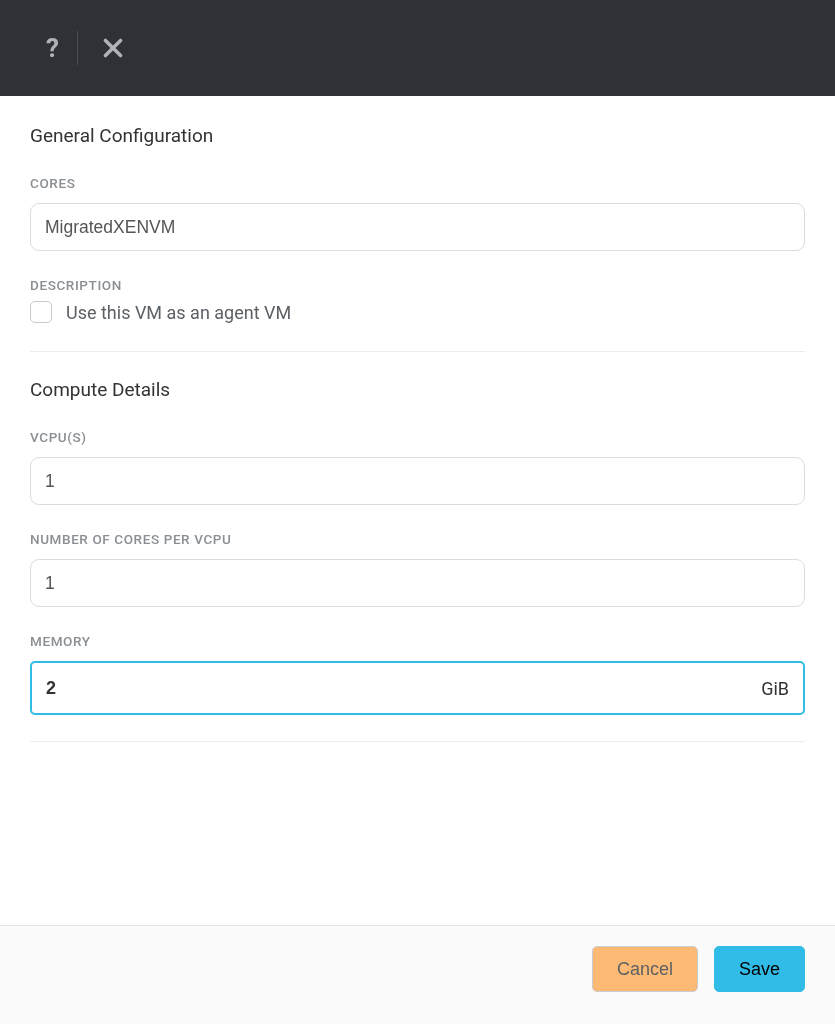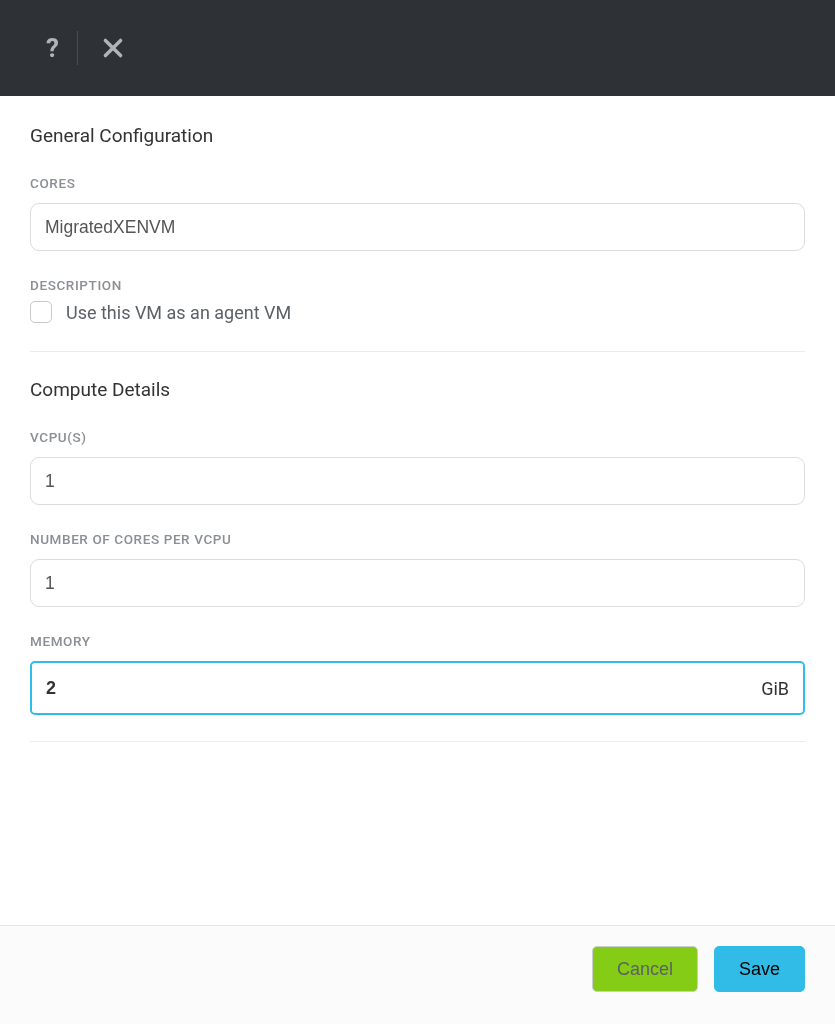--- a/index.html
+++ b/index.html
@@ -145,21 +145,21 @@
     height: 46px;
     padding: 0 24px;
     border-radius: 5px;
     font-size: 18px;
     cursor: pointer;
     display: flex;
     align-items: center;
     justify-content: center;
   }
   .btn-cancel {
-    background: #84cc16;
+    background: #fdba74;
     border: 1px solid #c9cdd1;
     color: #5c6166;
   }
   .btn-save {
     background: #30bce6;
     border: 1px solid #30bce6;
     color: #000000;
     min-width: 90px;
   }
 </style>

